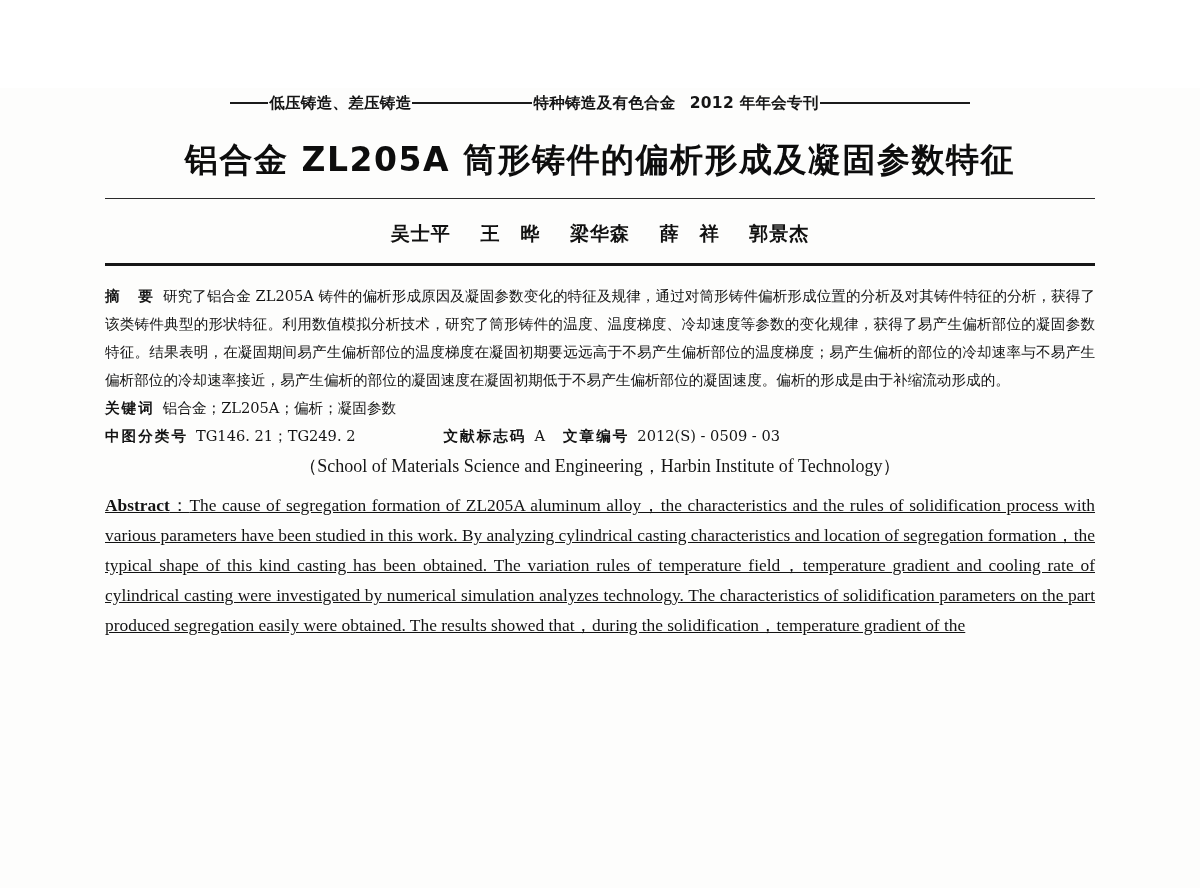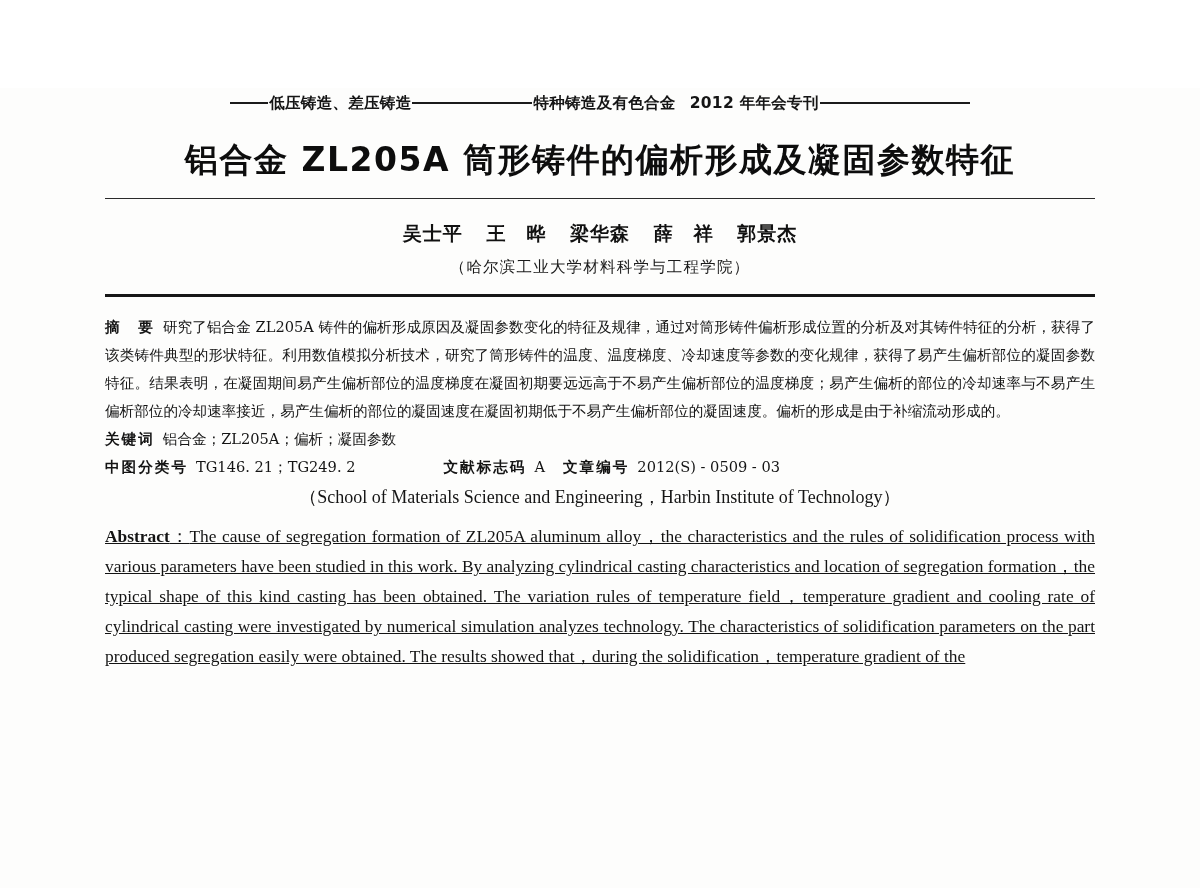--- a/index.html
+++ b/index.html
@@ -76,21 +76,21 @@
   
   .author-line {
     margin-top: 22px;
     text-align: center;
     font-family: "DejaVu Sans", sans-serif;
     font-size: 19px;
     font-weight: bold;
     letter-spacing: 1px;
     color: #111;
   }
-  .author-name + .author-name { margin-left: 16px; }
+  .author-name + .author-name { margin-left: 22px; }
   .affiliation-cn {
     margin-top: 10px;
     text-align: center;
     font-family: "DejaVu Serif", serif;
     font-size: 15.5px;
     letter-spacing: 1.2px;
     color: #1a1a1a;
   }
 
   .abstract-rule-wrap { margin-top: 16px; }
@@ -180,21 +180,20 @@
 
   <hr class="hr-thin">
 
   <div class="author-line">
     <span class="author-name">吴士平</span>
     <span class="author-name">王　晔</span>
     <span class="author-name">梁华森</span>
     <span class="author-name">薛　祥</span>
     <span class="author-name">郭景杰</span>
   </div>
-  <div class="affiliation-cn">（哈尔滨工业大学材料科学与工程学院）</div>
 
   <div class="abstract-rule-wrap">
     <hr class="hr-thick">
   </div>
 
   <div class="abstract-cn">
     <p><span class="lbl-cn">摘　要</span><span>研究了铝合金 ZL205A 铸件的偏析形成原因及凝固参数变化的特征及规律，通过对筒形铸件偏析形成位置的分析及对其铸件特征的分析，获得了该类铸件典型的形状特征。利用数值模拟分析技术，研究了筒形铸件的温度、温度梯度、冷却速度等参数的变化规律，获得了易产生偏析部位的凝固参数特征。结果表明，在凝固期间易产生偏析部位的温度梯度在凝固初期要远远高于不易产生偏析部位的温度梯度；易产生偏析的部位的冷却速率与不易产生偏析部位的冷却速率接近，易产生偏析的部位的凝固速度在凝固初期低于不易产生偏析部位的凝固速度。偏析的形成是由于补缩流动形成的。</span></p>
   </div>
 
   <div class="kw-line">

